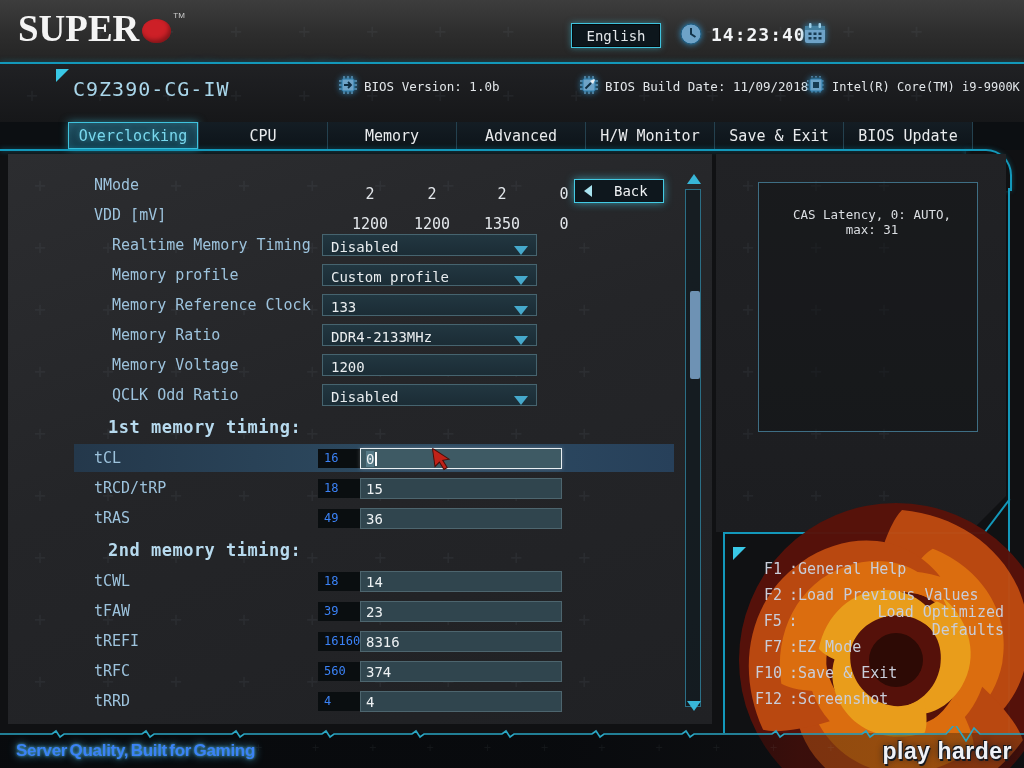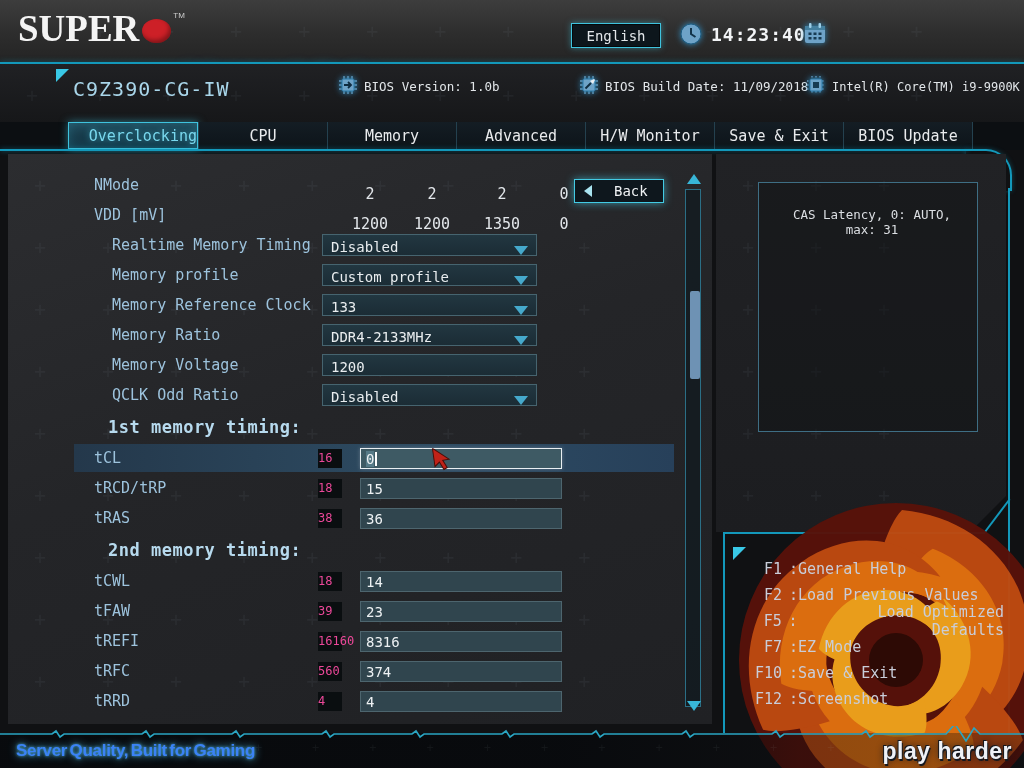--- a/index.html
+++ b/index.html
@@ -49,21 +49,21 @@
   .tab-zone{left:0;top:122px;width:1024px;height:28px;background:#0c0f12;}
 
   
   .tab-bar{left:68px;top:122px;height:27px;display:flex;}
   .tab{flex:0 0 128px;display:flex;align-items:center;justify-content:center;
     font-size:15px;color:#e9ebed;border-left:1px solid #24414f;cursor:pointer;
     background:linear-gradient(180deg,#141d24,#0d1419);}
   .tab:last-child{border-right:1px solid #24414f;}
   .tab.selected{background:linear-gradient(180deg,#1f4656,#113140);
     border:1px solid #3fc3de;box-shadow:0 0 9px rgba(63,195,222,.55),inset 0 0 12px rgba(63,195,222,.25);
-    color:#79d8ee;text-shadow:0 0 6px rgba(63,195,222,.8);justify-content:flex-end;}
+    color:#79d8ee;text-shadow:0 0 6px rgba(63,195,222,.8);}
 
   
   .frame-top{left:0;top:149px;width:968px;height:2px;background:#1398ba;box-shadow:0 0 5px rgba(19,152,186,.6);}
   .frame-corner{left:966px;top:149px;width:44px;height:40px;border-top:2px solid #1398ba;
     border-right:2px solid #1398ba;border-top-right-radius:26px;box-shadow:0 0 5px rgba(19,152,186,.4);}
   .frame-right{left:1008px;top:188px;width:2px;height:545px;background:#1398ba;}
   .frame-diag{left:976px;top:515px;width:42px;height:2px;background:#1398ba;transform:rotate(127deg);}
   .frame-bottomline{left:723px;top:532px;width:262px;height:2px;background:#1398ba;}
   .fpanel-left{left:723px;top:534px;width:2px;height:199px;background:#1398ba;}
   .notch-tri{left:962px;top:487px;width:13px;height:13px;background:#39c8e6;
@@ -81,22 +81,22 @@
   .row-values .lbl,.row-timing .lbl{padding-left:86px;}
   .row-dropdown .lbl,.row-input .lbl{padding-left:104px;}
   .row-section .lbl{padding-left:100px;font-size:17px;font-weight:bold;color:#b7daee;letter-spacing:.5px;}
   .vals span{position:absolute;width:72px;text-align:center;color:#e2e6ea;font-size:15px;z-index:1;}
   .vals .v0{left:326px;}.vals .v1{left:388px;}.vals .v2{left:458px;}.vals .v3{left:520px;}
   .ctl{position:absolute;left:314px;width:215px;height:22px;z-index:1;
     background:linear-gradient(180deg,#223741,#1b2c35);border:1px solid #46646f;
     display:flex;align-items:flex-end;padding:0 8px;color:#e9edef;font-size:14px;box-sizing:border-box;cursor:pointer;}
   .dd-arrow{margin-left:auto;width:0;height:0;border-left:7px solid transparent;
     border-right:7px solid transparent;border-top:9px solid #45a9cc;}
-  .def{position:absolute;left:310px;width:24px;height:19px;background:#0a0e10;
-    color:#ec4899;font-size:12px;line-height:19px;padding-left:0;box-sizing:border-box;z-index:1;}
+  .def{position:absolute;left:310px;width:58px;height:19px;background:#0a0e10;
+    color:#3b82f6;font-size:12px;line-height:19px;padding-left:6px;box-sizing:border-box;z-index:1;}
   .tin{position:absolute;left:352px;width:202px;height:21px;background:#30454e;
     border:1px solid #4d656e;color:#edf1f3;font-size:14px;line-height:21px;padding:0 5px;
     box-sizing:border-box;z-index:1;cursor:text;}
   .caret{display:none;}
   .row.selected::before{content:"";position:absolute;left:66px;right:38px;top:1px;bottom:1px;
     background:linear-gradient(90deg,#24384b,#2e4c63 60%,#27405a);}
   .row.selected .tin{background:#3e5a64;border-color:#e9eff2;box-shadow:0 0 4px rgba(255,255,255,.25);}
   .row.selected .caret{display:inline-block;width:2px;height:14px;background:#ffffff;
     vertical-align:-2px;margin-left:1px;}
   .row.selected .tval{background:rgba(150,205,225,.28);}
@@ -334,21 +334,21 @@
         <span class="def">16</span>
         <span class="tin"><span class="tval">0</span><span class="caret"></span></span>
       </div>
       <div class="row row-timing">
         <span class="lbl">tRCD/tRP</span>
         <span class="def">18</span>
         <span class="tin"><span class="tval">15</span></span>
       </div>
       <div class="row row-timing">
         <span class="lbl">tRAS</span>
-        <span class="def">38</span>
+        <span class="def">49</span>
         <span class="tin"><span class="tval">36</span></span>
       </div>
       <div class="row row-section">
         <span class="lbl">2nd memory timing:</span>
       </div>
       <div class="row row-timing">
         <span class="lbl">tCWL</span>
         <span class="def">18</span>
         <span class="tin"><span class="tval">14</span></span>
       </div>

